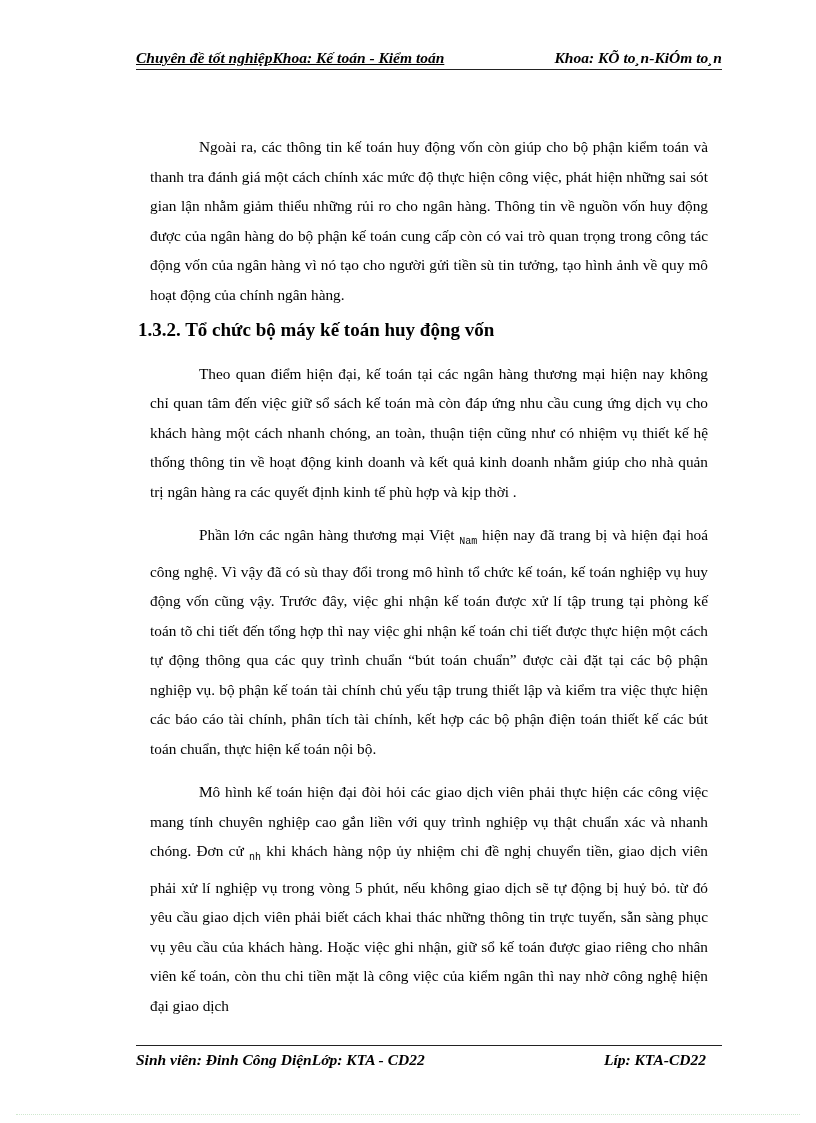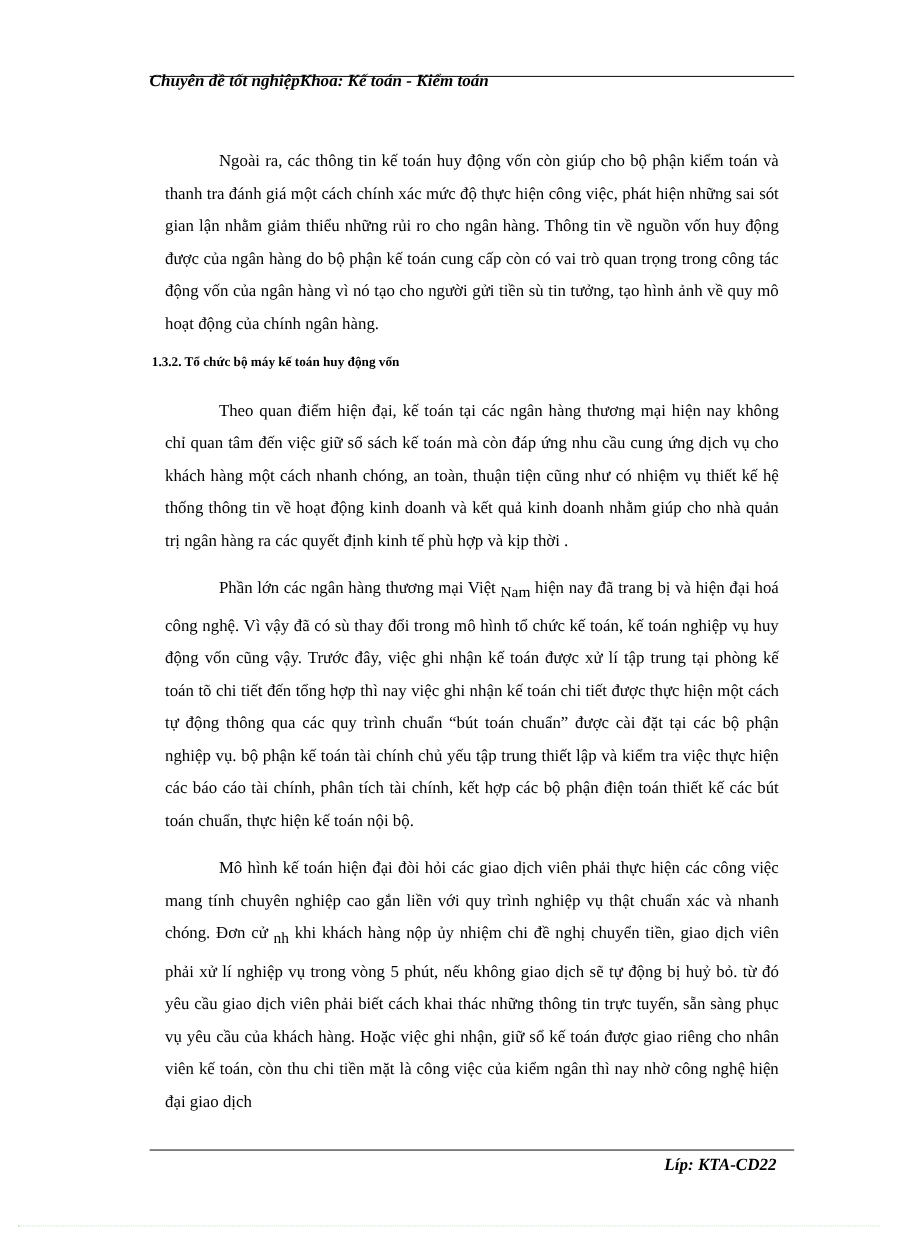--- a/index.html
+++ b/index.html
@@ -6,57 +6,59 @@
   body {
     width: 816px; height: 1123px; background: #ffffff; position: relative; overflow: hidden;
     font-family: "Liberation Serif", "DejaVu Serif", serif; color: #000;
   }
   .header {
     position: absolute; left: 136px; top: 47px; width: 586px; height: 22px;
     border-bottom: 1.5px solid #222;
     font-family: "Liberation Serif", serif; font-style: italic; font-weight: bold;
     font-size: 15.5px; line-height: 22px; white-space: nowrap;
   }
-  .header .left { position: absolute; left: 0; top: 16px; }
+  .header .left { position: absolute; left: 0; top: 0; text-decoration: underline; }
   .header .right { position: absolute; right: 0; top: 0; }
   .body-text {
     position: absolute; left: 136px; top: 118px; width: 586px;
     font-size: 15.3px; line-height: 29.5px; text-align: justify;
   }
   .body-text p { margin: 14px; text-indent: 49px; }
   .body-text p.gap-after { margin-bottom: 6px; }
   .body-text h3 {
-    margin: 0 0 4px 2px; font-size: 12px; font-weight: bold; line-height: 29.5px;
+    margin: 0 0 4px 2px; font-size: 19px; font-weight: bold; line-height: 29.5px;
   }
-  .sub { font-size: 14px; vertical-align: -4px; font-family: Liberation Serif, serif; }
+  .sub { font-size: 10px; vertical-align: -4px; font-family: Liberation Mono, monospace; }
   .footer {
     position: absolute; left: 136px; top: 1045px; width: 586px; height: 24px;
     border-top: 1.5px solid #222;
     font-family: "Liberation Serif", serif; font-style: italic; font-weight: bold;
     font-size: 15.5px; line-height: 24px; white-space: nowrap;
   }
   .footer .left { position: absolute; left: 0; top: 2px; }
   .footer .right { position: absolute; right: 16px; top: 2px; }
   .page-edge {
     position: absolute; left: 16px; top: 1114px; width: 784px; height: 0;
     border-top: 1px dotted #cfe8cf;
   }
 </style>
 </head>
 <body>
 
 <div class="header">
   <span class="left">Chuyên  đề tốt nghiệpKhoa: Kế toán - Kiểm toán</span>
+  <span class="right">Khoa: KÕ to¸n-KiÓm  to¸n</span>
 </div>
 
 <div class="body-text">
   <p class="gap-after">Ngoài ra, các thông tin kế toán huy động vốn còn giúp cho bộ phận kiểm toán và thanh tra đánh giá một cách chính xác mức độ thực hiện công việc, phát hiện những sai sót gian lận nhằm giảm thiểu những rủi ro cho ngân hàng. Thông tin về nguồn vốn huy động được của ngân hàng do bộ phận kế toán cung cấp còn có vai trò quan trọng trong công tác động vốn của ngân hàng vì nó tạo cho người gửi tiền sù tin tưởng, tạo hình ảnh về quy mô hoạt động của chính ngân hàng.</p>
   <h3>1.3.2. Tổ chức bộ máy kế toán huy động vốn</h3>
   <p class="gap-after">Theo quan điểm hiện đại, kế toán tại các ngân hàng thương mại hiện nay không chỉ quan tâm đến việc giữ sổ sách kế toán mà còn đáp ứng nhu cầu cung ứng dịch vụ cho khách hàng một cách nhanh chóng, an toàn, thuận tiện cũng như có nhiệm vụ thiết kế hệ thống thông tin về hoạt động kinh doanh và kết quả kinh doanh nhằm giúp cho nhà quản trị ngân hàng ra các quyết định kinh tế phù hợp và kịp thời .</p>
   <p class="gap-after"><span>Phần lớn các ngân hàng thương mại Việt </span><span class="sub">Nam</span><span> hiện nay đã trang bị và hiện đại hoá công nghệ. Vì vậy đã có sù thay đổi trong mô hình tổ chức kế toán, kế toán nghiệp vụ huy động vốn cũng vậy. Trước đây, việc ghi nhận kế toán được xử lí tập trung tại phòng kế toán tõ chi tiết đến tổng hợp thì nay việc ghi nhận kế toán chi tiết được thực hiện một cách tự động thông qua các quy trình chuẩn “bút toán chuẩn” được cài đặt tại các bộ phận nghiệp vụ. bộ phận kế toán tài chính chủ yếu tập trung thiết lập và kiểm tra việc thực hiện các báo cáo tài chính, phân tích tài chính, kết hợp các bộ phận điện toán thiết kế các bút toán chuẩn, thực hiện kế toán nội bộ.</span></p>
   <p><span>Mô hình kế toán hiện đại đòi hỏi các giao dịch viên phải thực hiện các công việc mang tính chuyên nghiệp cao gắn liền với quy   trình nghiệp vụ thật chuẩn xác và nhanh chóng. Đơn cử </span><span class="sub">nh</span><span>  khi khách hàng nộp ủy nhiệm chi đề nghị chuyển tiền, giao dịch viên phải xử lí nghiệp vụ trong vòng 5 phút, nếu không giao dịch sẽ tự động bị huỷ bỏ. từ đó yêu cầu giao dịch viên phải biết cách khai thác những thông tin trực tuyến, sẵn sàng phục vụ yêu cầu của khách hàng. Hoặc việc ghi nhận, giữ sổ kế toán được giao riêng cho nhân viên kế toán, còn thu chi tiền mặt là công việc của kiểm ngân thì nay nhờ công nghệ hiện đại giao dịch</span></p>
 </div>
 
 <div class="footer">
+  <span class="left">Sinh viên: Đinh Công DiệnLớp: KTA - CD22</span>
   <span class="right">Líp: KTA-CD22</span>
 </div>
 
 <div class="page-edge"></div>
 
 </body></html>

